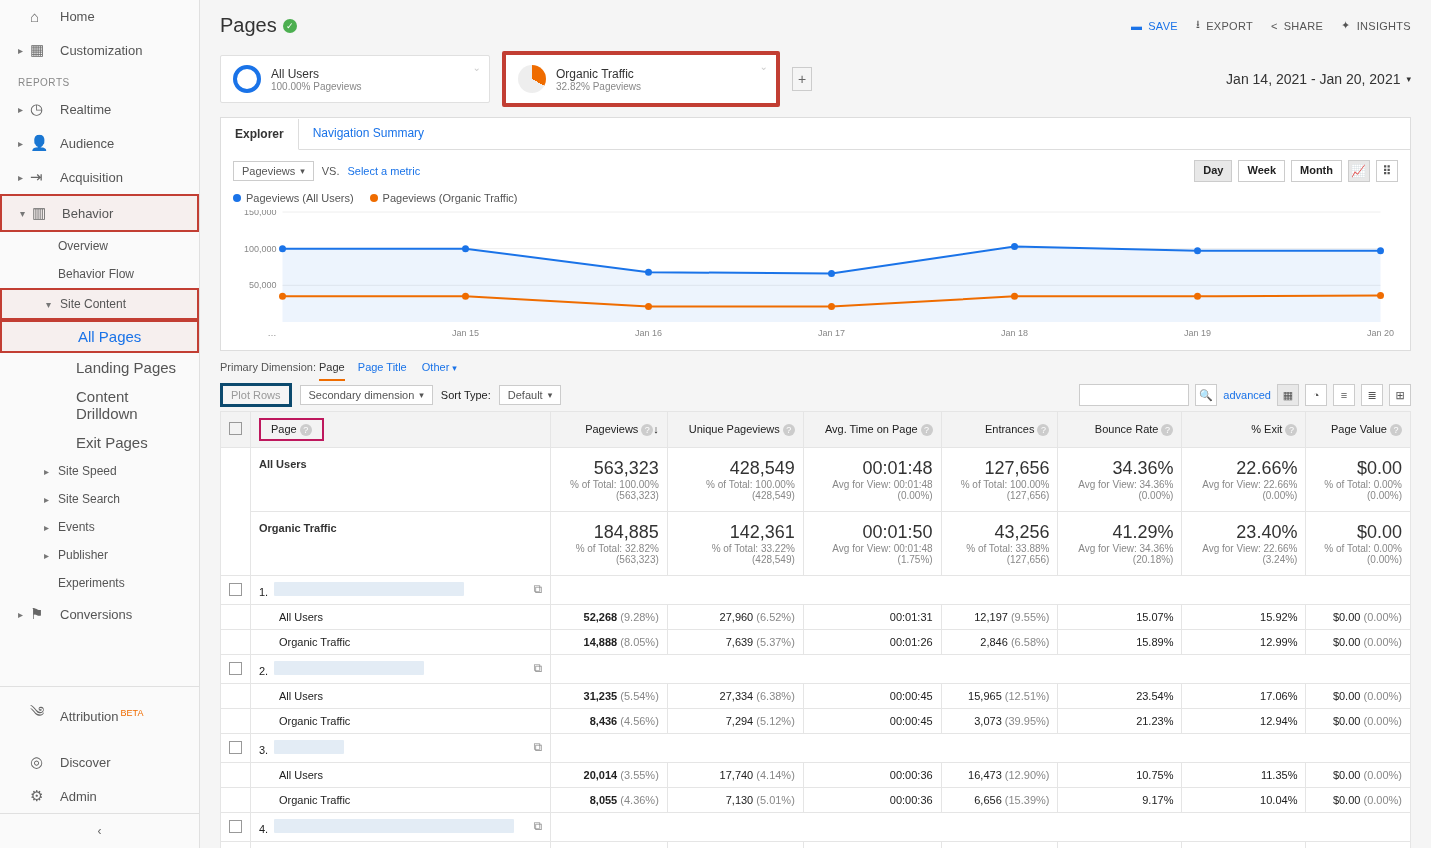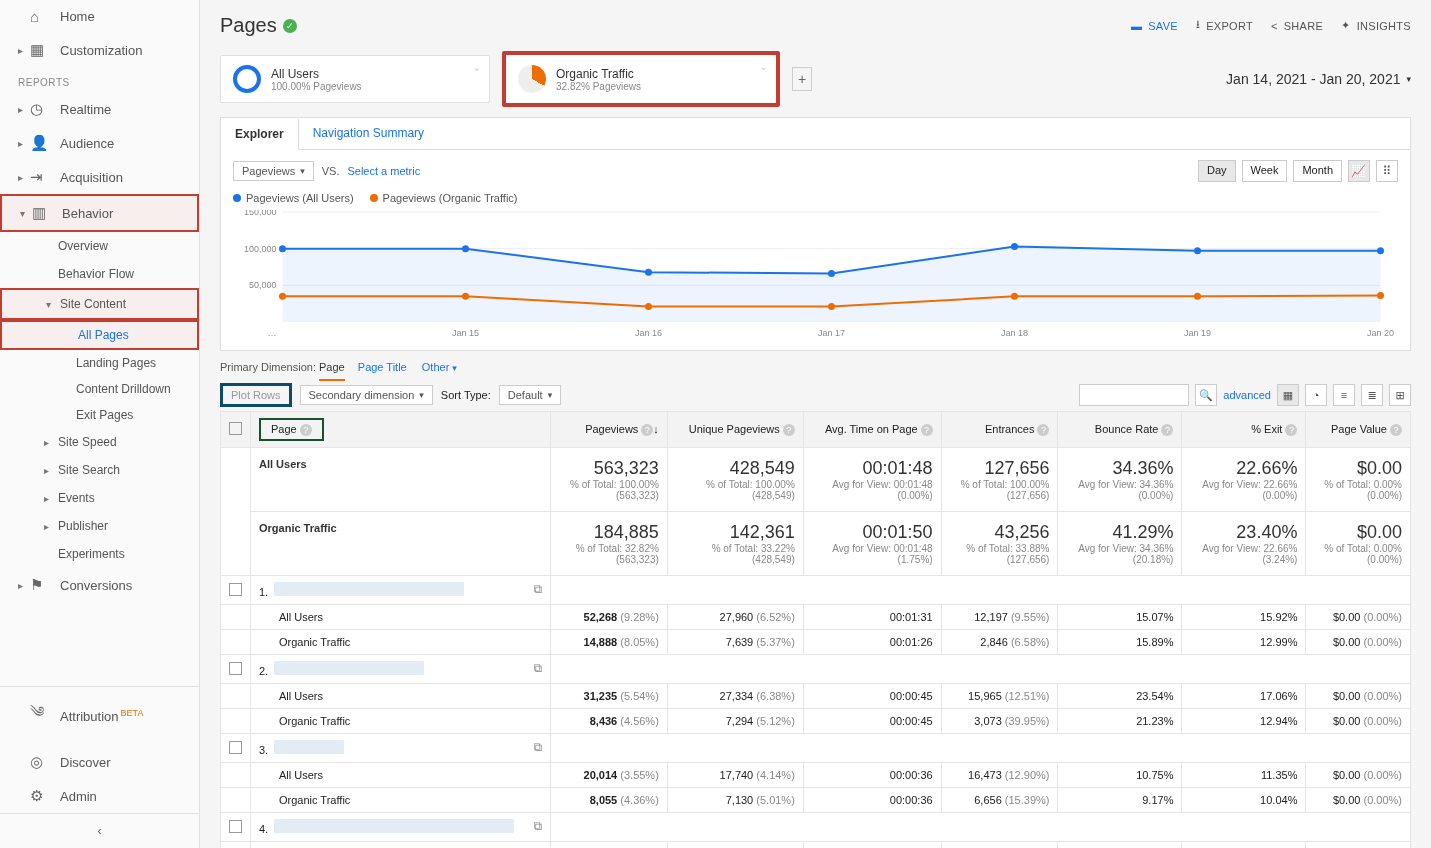--- a/index.html
+++ b/index.html
@@ -8,21 +8,21 @@
 
 
 .sidebar { width: 200px; background: #fafafa; border-right: 1px solid #e0e0e0; display: flex; flex-direction: column; position: relative; }
 .nav-item { display: flex; align-items: center; padding: 8px 12px 8px 18px; cursor: pointer; color: #555; font-size: 13px; }
 .nav-item .chevron { width: 10px; font-size: 10px; color: #777; margin-right: 2px; }
 .nav-item .nav-icon { width: 18px; margin-right: 12px; color: #666; font-size: 15px; }
 .nav-item .nav-label { flex: 1; }
 .nav-section-label { font-size: 10px; color: #888; padding: 10px 18px 4px; letter-spacing: 0.5px; font-weight: 500; }
 .nav-sub { padding: 7px 12px 7px 58px; font-size: 12px; color: #555; cursor: pointer; display:flex; align-items:center;text-align:right;}
 .nav-sub .sub-chevron { position:relative; left:-14px; width:0; font-size:10px; color:#777;}
-.nav-sub2 { padding: 6px 12px 6px 76px; font-size: 12px; color: #555; cursor: pointer; }
+.nav-sub2 { padding: 6px 12px 6px 76px; font-size: 15px; color: #555; cursor: pointer; }
 .highlight-red { border: 2px solid #c23e33; background: rgba(194,62,51,0.06); }
 .active-blue { color: #1a73e8; }
 .sidebar-bottom { margin-top: auto; border-top: 1px solid #e0e0e0; }
 .collapse-row { text-align: center; padding: 10px 0; color: #666; cursor: pointer; border-top:1px solid #e0e0e0;}
 .beta { color: #ef6c00; font-size: 9px; font-weight: 500; margin-left: 2px; vertical-align: super; }
 
 
 .main { flex: 1; overflow: auto; background: #f5f5f5; }
 .page-header { display: flex; align-items: center; padding: 14px 20px; }
 .page-title { font-size: 20px; font-weight: 400; color: #333; margin-right: 6px; }
@@ -48,21 +48,21 @@
 .tabs { display: flex; border-bottom: 1px solid #ddd; background:#fff; margin: 0 20px; border:1px solid #ddd; border-bottom:none;}
 .tab { padding: 8px 14px; font-size: 12px; cursor: pointer; color: #1a73e8; }
 .tab.active { border: 1px solid #ddd; border-bottom: 1px solid #fff; position:relative; top:1px; background:#fff; color:#333; font-weight:700; border-top:none; border-left:none;}
 
 
 .chart-panel { background: #fff; margin: 0 20px; border: 1px solid #ddd; padding: 10px 12px; }
 .chart-controls { display: flex; align-items: center; gap: 8px; margin-bottom: 6px; }
 .dd { border: 1px solid #ccc; padding: 3px 8px; font-size: 11px; color: #555; display:flex; align-items:center; gap:5px; cursor:pointer; background:#fff;}
 .vs { font-size: 11px; color: #555; }
 .link { color: #1a73e8; font-size: 11px; cursor: pointer; }
-.time-buttons { margin-left: auto; display: flex; gap:6px;}
+.time-buttons { margin-left: auto; display: flex; gap:6px;font-weight:bold;}
 .tbtn { border: 1px solid #ccc; padding: 3px 8px; font-size: 11px; cursor: pointer; background:#fff;}
 .tbtn.active { background: #e8e8e8; }
 .legend { display: flex; gap: 16px; font-size: 11px; color: #555; padding: 4px 0 6px; align-items:center;}
 .legend .dot { width: 8px; height: 8px; border-radius: 50%; display: inline-block; margin-right: 5px; }
 .chart-svg { width: 100%; height: 130px; display:block;}
 
 
 .dim-row { padding: 10px 20px 6px; font-size: 11px; color: #555; }
 .dim-row .active-dim { color: #333; border-bottom:2px solid #ef6c00; padding-bottom:6px; margin-right:10px;}
 .dim-row .dim-link { color: #1a73e8; margin-right: 12px; cursor:pointer; }
@@ -80,21 +80,21 @@
 .tbl th, .tbl td { border: 1px solid #e5e5e5; padding: 6px 8px; font-size: 11px; }
 .tbl th { background: #f3f3f3; font-weight: normal; text-align: left; vertical-align:middle; height:30px;}
 .tbl th.num, .tbl td.num { text-align: right; }
 .tbl .sum-row td { padding: 10px 8px; vertical-align:top;}
 .tbl .big { font-size: 18px; font-weight: 400; color: #333; display:block;}
 .tbl .small { font-size: 10px; color: #888; display:block;}
 .tbl .label-cell { font-weight: bold; color:#333; padding-left:58px;}
 .tbl .bold { font-weight: bold; }
 .tbl .pct { color: #888; font-weight:normal;}
 .tbl .page-row td { background:#fff; }
-.tbl .redbox { border:2px solid #14532d; display:inline-block; padding:3px 10px;}
+.tbl .redbox { border:2px solid #be185d; display:inline-block; padding:3px 10px;}
 .qmark { display:inline-block; width:12px; height:12px; border-radius:50%; background:#ccc; color:#fff; font-size:9px; text-align:center; line-height:12px; margin-left:3px;}
 .placeholder-bar { display:inline-block; height:14px; background:#e3ecf5; border-radius:1px;}
 .open-icon { color:#888; float:right; font-size:12px;}
 .checkbox { width:13px; height:13px; border:1px solid #999; display:inline-block;}
 .caret { font-size:9px;}
 </style>
 </head>
 <body>
 
 <div class="app">

